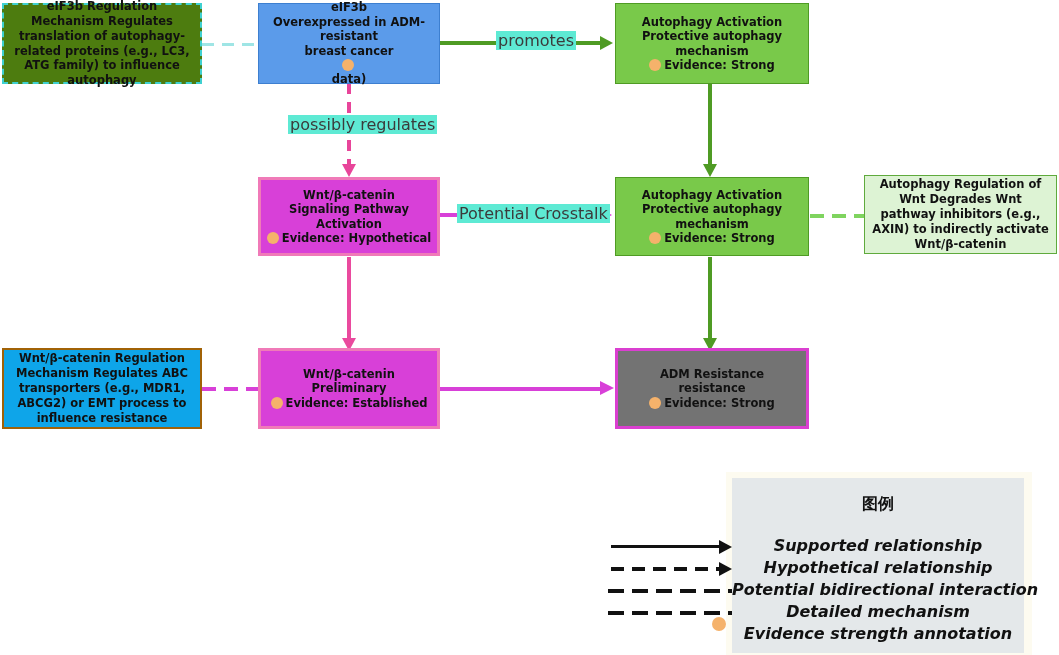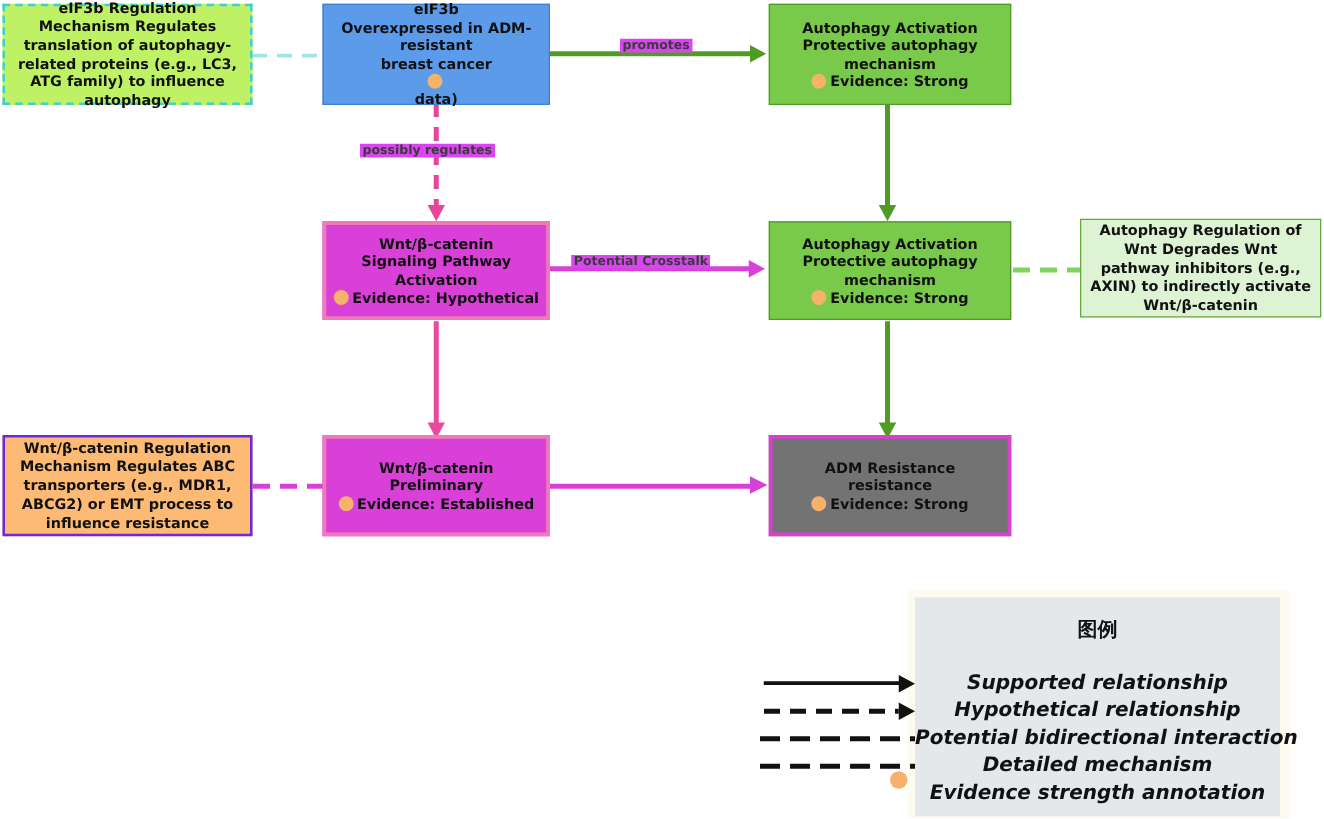--- a/index.html
+++ b/index.html
@@ -63,26 +63,26 @@
     align-items: center;
     justify-content: center;
     text-align: center;
     font-weight: bold;
     color: #111111;
     line-height: 1.3;
     font-size: 11.5px;
     z-index: 5;
   }
   .note-teal {
-    background: #bef264;
+    background: #4d7c0f;
     border: 2.5px dashed #3fd0d0;
   }
   .note-pink {
-    background: #fdba74;
-    border: 2px solid #6d28d9;
+    background: #0ea5e9;
+    border: 2px solid #a16207;
   }
   .note-green {
     background: #ddf3d4;
     border: 1.5px solid #5faa3c;
   }
 
   
   .ev-dot {
     display: inline-block;
     width: 12px;
@@ -97,26 +97,26 @@
   .conn {
     position: absolute;
     z-index: 2;
   }
   .hline, .vline {
     position: absolute;
     z-index: 2;
   }
   .edge-label {
     position: absolute;
-    font-size: 10px;
+    font-size: 16px;
     color: #3b3b3b;
-    font-weight: bold;
+    font-weight: normal;
     white-space: nowrap;
     z-index: 6;
-    background: #d946ef;
+    background: #5eead4;
     padding: 0 2px;
   }
   .arrowhead {
     position: absolute;
     width: 0;
     height: 0;
     z-index: 3;
   }
   .ah-right { border-top: 7px solid transparent; border-bottom: 7px solid transparent; }
   .ah-down  { border-left: 7px solid transparent; border-right: 7px solid transparent; }

